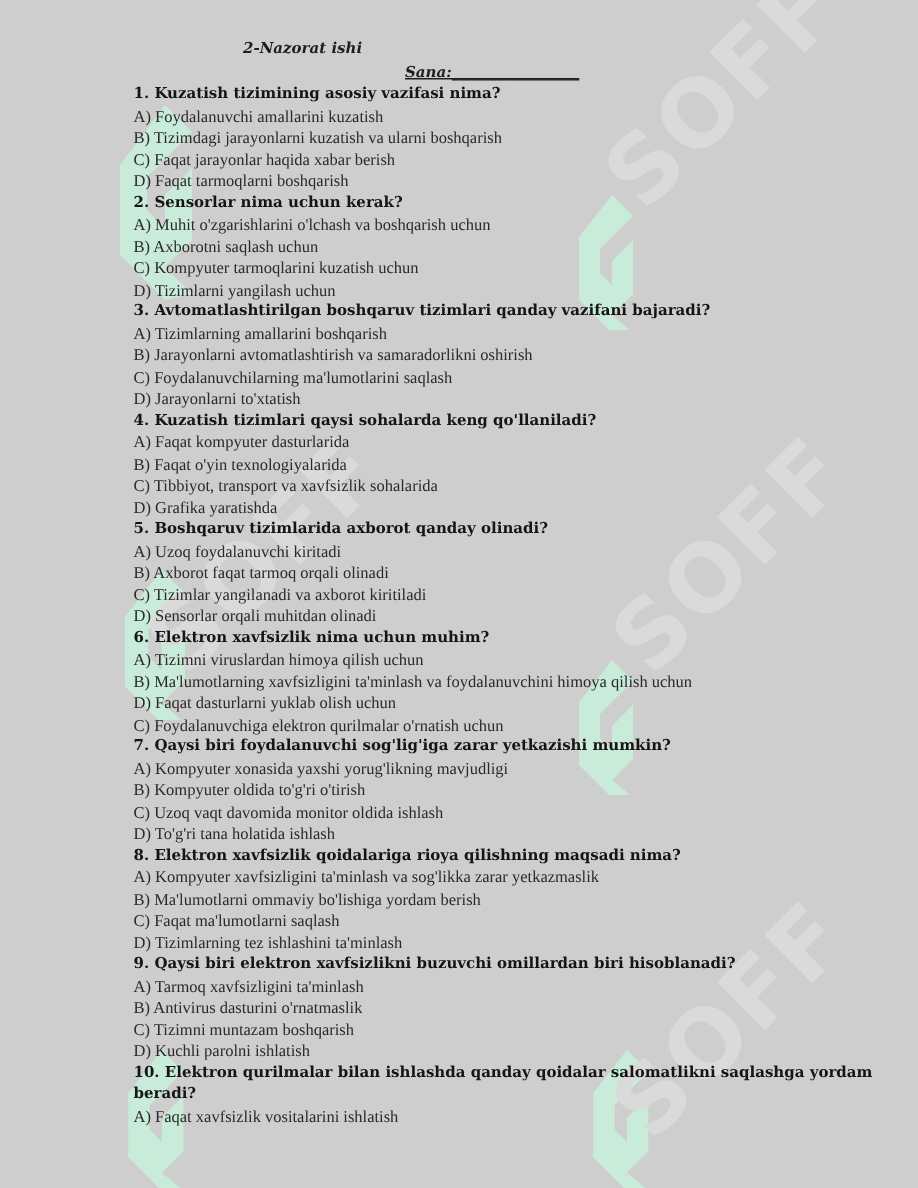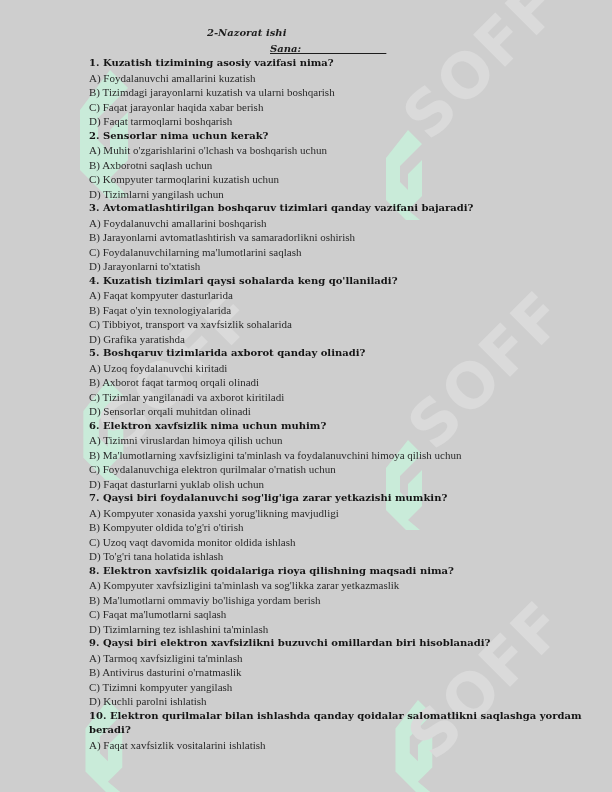--- a/index.html
+++ b/index.html
@@ -17,21 +17,21 @@
       font-family: "DejaVu Sans", sans-serif;
       font-weight: bold;
       font-size: 62px;
       color: #dadada;
       transform: rotate(-45deg);
       transform-origin: left bottom;
       letter-spacing: 2px;
     }
     .doc-title {
       position: absolute; left: 162px; top: 27px;
-      font-size: 10px; font-style: italic; font-weight: bold; z-index: 1; margin-left: 45px;
+      font-size: 10px; font-style: italic; font-weight: bold; z-index: 1;
     }
     .date-line {
       position: absolute; left: 270px; top: 43px;
       font-size: 10px; font-style: italic; font-weight: bold; z-index: 1; text-decoration: underline;
     }
     .questions { position: absolute; left: 89px; top: 56px; width: 500px; z-index: 1; }
     .q-title { font-size: 10px; font-weight: bold; line-height: 14.5px; color: #151515; }
     .q-option { font-size: 11px; line-height: 14.5px; color: #2a2a2a; font-family: Liberation Serif, serif; }
   </style>
 </head>
@@ -76,21 +76,21 @@
     </div>
     <div>
       <div class="q-title">2. Sensorlar nima uchun kerak?</div>
       <div class="q-option">A) Muhit o'zgarishlarini o'lchash va boshqarish uchun</div>
       <div class="q-option">B) Axborotni saqlash uchun</div>
       <div class="q-option">C) Kompyuter tarmoqlarini kuzatish uchun</div>
       <div class="q-option">D) Tizimlarni yangilash uchun</div>
     </div>
     <div>
       <div class="q-title">3. Avtomatlashtirilgan boshqaruv tizimlari qanday vazifani bajaradi?</div>
-      <div class="q-option">A) Foydalanuvchi amallarini boshqarish</div>
+      <div class="q-option">A) Tizimlarning amallarini boshqarish</div>
       <div class="q-option">B) Jarayonlarni avtomatlashtirish va samaradorlikni oshirish</div>
       <div class="q-option">C) Foydalanuvchilarning ma'lumotlarini saqlash</div>
       <div class="q-option">D) Jarayonlarni to'xtatish</div>
     </div>
     <div>
       <div class="q-title">4. Kuzatish tizimlari qaysi sohalarda keng qo'llaniladi?</div>
       <div class="q-option">A) Faqat kompyuter dasturlarida</div>
       <div class="q-option">B) Faqat o'yin texnologiyalarida</div>
       <div class="q-option">C) Tibbiyot, transport va xavfsizlik sohalarida</div>
       <div class="q-option">D) Grafika yaratishda</div>
@@ -99,42 +99,42 @@
       <div class="q-title">5. Boshqaruv tizimlarida axborot qanday olinadi?</div>
       <div class="q-option">A) Uzoq foydalanuvchi kiritadi</div>
       <div class="q-option">B) Axborot faqat tarmoq orqali olinadi</div>
       <div class="q-option">C) Tizimlar yangilanadi va axborot kiritiladi</div>
       <div class="q-option">D) Sensorlar orqali muhitdan olinadi</div>
     </div>
     <div>
       <div class="q-title">6. Elektron xavfsizlik nima uchun muhim?</div>
       <div class="q-option">A) Tizimni viruslardan himoya qilish uchun</div>
       <div class="q-option">B) Ma'lumotlarning xavfsizligini ta'minlash va foydalanuvchini himoya qilish uchun</div>
+      <div class="q-option">D) Faqat dasturlarni yuklab olish uchun</div>
       <div class="q-option">C) Foydalanuvchiga elektron qurilmalar o'rnatish uchun</div>
-      <div class="q-option">D) Faqat dasturlarni yuklab olish uchun</div>
     </div>
     <div>
       <div class="q-title">7. Qaysi biri foydalanuvchi sog'lig'iga zarar yetkazishi mumkin?</div>
       <div class="q-option">A) Kompyuter xonasida yaxshi yorug'likning mavjudligi</div>
       <div class="q-option">B) Kompyuter oldida to'g'ri o'tirish</div>
       <div class="q-option">C) Uzoq vaqt davomida monitor oldida ishlash</div>
       <div class="q-option">D) To'g'ri tana holatida ishlash</div>
     </div>
     <div>
       <div class="q-title">8. Elektron xavfsizlik qoidalariga rioya qilishning maqsadi nima?</div>
       <div class="q-option">A) Kompyuter xavfsizligini ta'minlash va sog'likka zarar yetkazmaslik</div>
       <div class="q-option">B) Ma'lumotlarni ommaviy bo'lishiga yordam berish</div>
       <div class="q-option">C) Faqat ma'lumotlarni saqlash</div>
       <div class="q-option">D) Tizimlarning tez ishlashini ta'minlash</div>
     </div>
     <div>
       <div class="q-title">9. Qaysi biri elektron xavfsizlikni buzuvchi omillardan biri hisoblanadi?</div>
       <div class="q-option">A) Tarmoq xavfsizligini ta'minlash</div>
       <div class="q-option">B) Antivirus dasturini o'rnatmaslik</div>
-      <div class="q-option">C) Tizimni kompyuter yangilash</div>
+      <div class="q-option">C) Tizimni muntazam boshqarish</div>
       <div class="q-option">D) Kuchli parolni ishlatish</div>
     </div>
     <div>
       <div class="q-title">10. Elektron qurilmalar bilan ishlashda qanday qoidalar salomatlikni saqlashga yordam beradi?</div>
       <div class="q-option">A) Faqat xavfsizlik vositalarini ishlatish</div>
     </div>
   </div>
 </div>
 
 </body></html>

